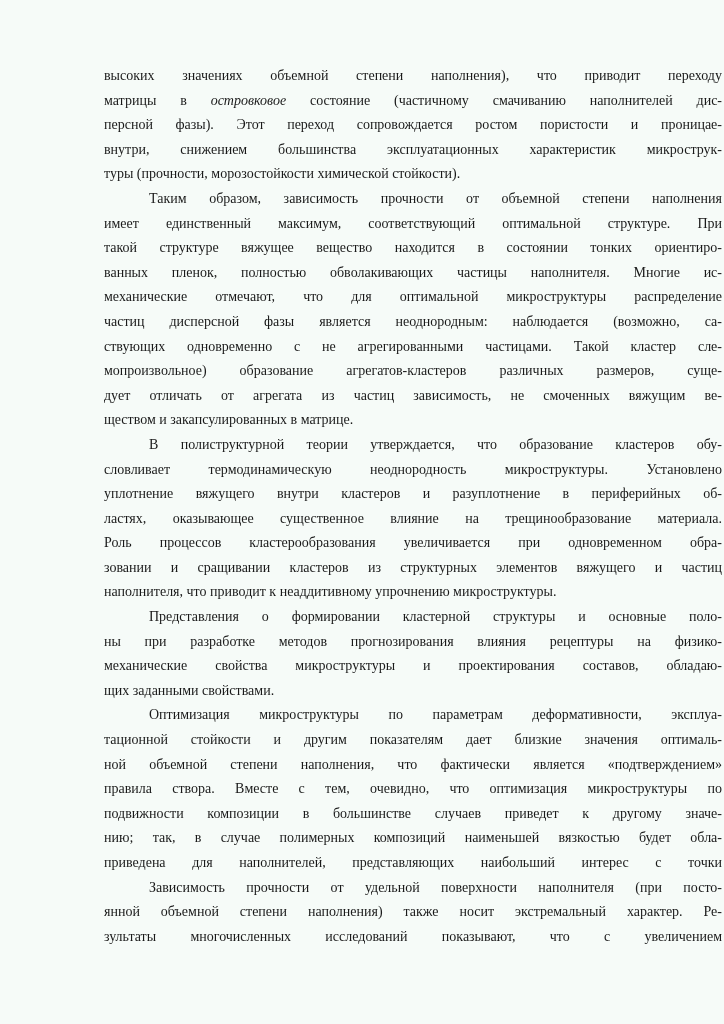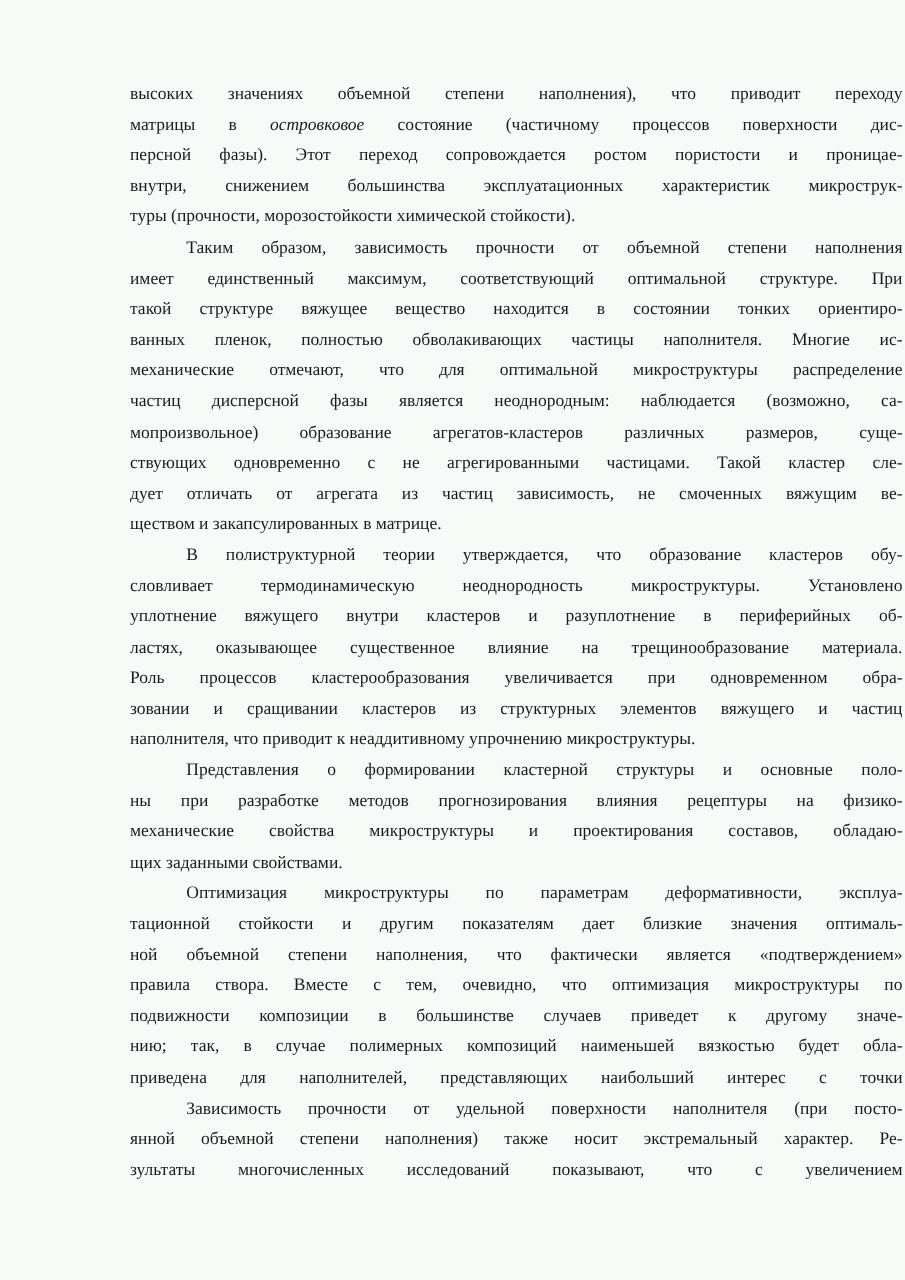--- a/index.html
+++ b/index.html
@@ -40,35 +40,35 @@
     font-style: italic;
   }
 </style>
 </head>
 <body>
 
 <div class="page">
 
   <div>
     <span class="line">высоких значениях объемной степени наполнения), что приводит переходу</span>
-    <span class="line"><span>матрицы в </span><span class="em">островковое</span><span> состояние (частичному процессов поверхности дис-</span></span>
+    <span class="line"><span>матрицы в </span><span class="em">островковое</span><span> состояние (частичному смачиванию наполнителей дис-</span></span>
     <span class="line">персной фазы). Этот переход сопровождается ростом пористости и проницае-</span>
     <span class="line">внутри, снижением большинства эксплуатационных характеристик микрострук-</span>
     <span class="line last">туры (прочности, морозостойкости химической стойкости).</span>
   </div>
 
   <div>
     <span class="line indent">Таким образом, зависимость прочности от объемной степени наполнения</span>
     <span class="line">имеет единственный максимум, соответствующий оптимальной структуре. При</span>
     <span class="line">такой структуре вяжущее вещество находится в состоянии тонких ориентиро-</span>
     <span class="line">ванных пленок, полностью обволакивающих частицы наполнителя. Многие ис-</span>
     <span class="line">механические отмечают, что для оптимальной микроструктуры распределение</span>
     <span class="line">частиц дисперсной фазы является неоднородным: наблюдается (возможно, са-</span>
+    <span class="line">ствующих одновременно с не агрегированными частицами. Такой кластер сле-</span>
     <span class="line">мопроизвольное) образование агрегатов-кластеров различных размеров, суще-</span>
-    <span class="line">ствующих одновременно с не агрегированными частицами. Такой кластер сле-</span>
     <span class="line">дует отличать от агрегата из частиц зависимость, не смоченных вяжущим ве-</span>
     <span class="line last">ществом и закапсулированных в матрице.</span>
   </div>
 
   <div>
     <span class="line indent">В полиструктурной теории утверждается, что образование кластеров обу-</span>
     <span class="line">словливает термодинамическую неоднородность микроструктуры. Установлено</span>
     <span class="line">уплотнение вяжущего внутри кластеров и разуплотнение в периферийных об-</span>
     <span class="line">ластях, оказывающее существенное влияние на трещинообразование материала.</span>
     <span class="line">Роль процессов кластерообразования увеличивается при одновременном обра-</span>

